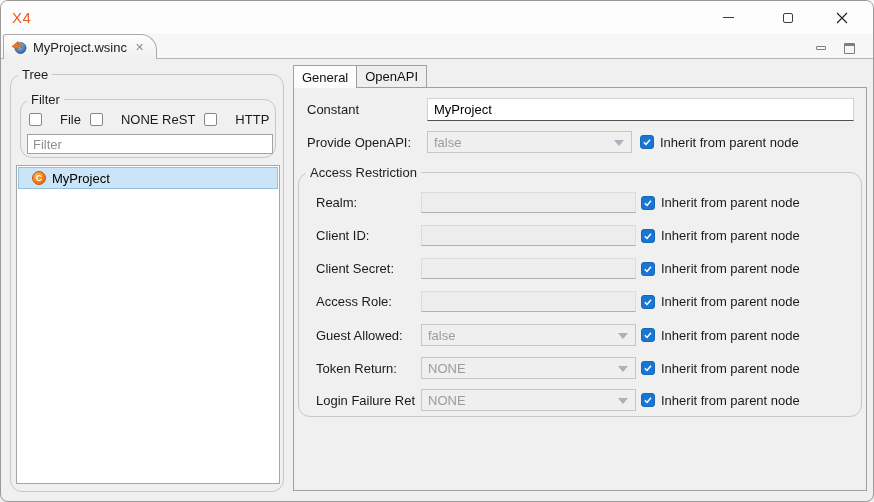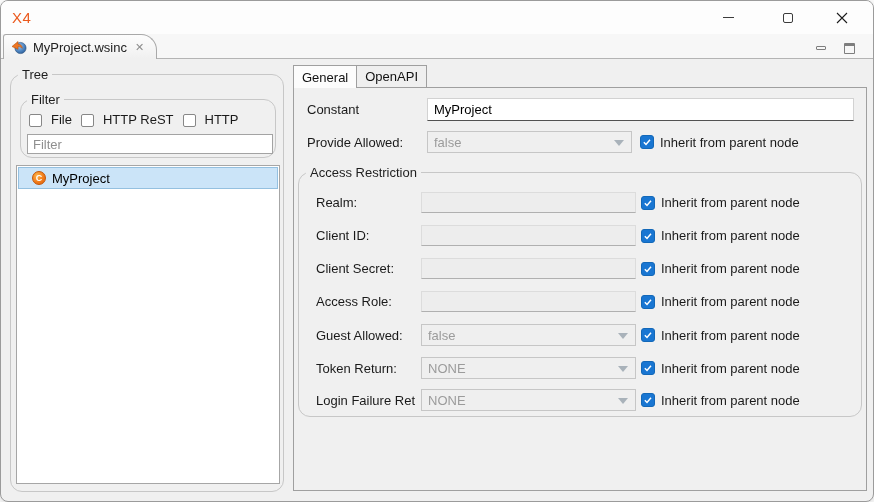--- a/index.html
+++ b/index.html
@@ -34,21 +34,21 @@
   #view-max .glyph{ width:11px; height:11px; border:1px solid #7e7e7e; border-top-width:3px; border-radius:1px; }
   
   .groupbox{ position:absolute; border:1px solid #c7c7c7; border-radius:12px; }
   .legend{ position:absolute; top:-8px; background:#f0f0f0; padding:0 4px; font-size:13px; color:#1e1e1e; line-height:15px; white-space:nowrap; }
   
   #tree-group{ left:9px; top:73px; width:274px; height:418px; }
   #tree-group>.legend{ left:7px; }
   #filter-group{ left:9px; top:24px; width:256px; height:59px; }
   #filter-group>.legend{ left:6px; }
   #filter-checks{ position:absolute; left:8px; top:12px; display:flex; align-items:center; column-gap:9px; }
-  .chk-pair{ display:flex; align-items:flex-end; gap:9px; }
+  .chk-pair{ display:flex; align-items:center; gap:18px; }
   .chk{ width:13px; height:13px; border:1px solid #878787; border-radius:2px; background:#fff; display:inline-flex; align-items:center; justify-content:center; flex:none; }
   .chk.checked{ width:14px; height:14px; background:#1976d2; border-color:#1368b8; border-radius:3px; }
   .chk-label{ font-size:13px; color:#1a1a1a; white-space:nowrap; }
   #filter-input{ position:absolute; left:6px; top:34px; width:246px; height:20px; border:1px solid #a3a3a3; background:#fff; font-size:13px; padding:0 5px; font-family:"Liberation Sans",sans-serif; }
   #filter-input::placeholder{ color:#8f8f8f; }
   #tree-list{ position:absolute; left:5px; top:90px; width:264px; height:319px; background:#fff; border:1px solid #a6a6a6; }
   .tree-row{ position:absolute; left:1px; top:1px; width:260px; height:22px; display:flex; align-items:center; }
   .tree-row.selected{ background:#cbe4f8; border:1px solid #94c0e0; }
   .tree-icon{ width:14px; height:14px; margin-left:13px; border-radius:50%;
     background:radial-gradient(circle at 35% 30%, #ffb347, #f07818 60%, #d95f10);
@@ -127,21 +127,21 @@
 
     <div class="groupbox" id="filter-group">
       <span class="legend">Filter</span>
       <div id="filter-checks">
         <span class="chk-pair">
           <span class="chk"></span>
           <span class="chk-label">File</span>
         </span>
         <span class="chk-pair">
           <span class="chk"></span>
-          <span class="chk-label">HTTP ReST</span>
+          <span class="chk-label">NONE ReST</span>
         </span>
         <span class="chk-pair">
           <span class="chk"></span>
           <span class="chk-label">HTTP</span>
         </span>
       </div>
       <input id="filter-input" placeholder="Filter" style="">
     </div>
 
     <div id="tree-list">
@@ -158,21 +158,21 @@
   </div>
 
   <div id="dpane">
 
     <div class="prow" style="top:10px;">
       <span class="plabel">Constant</span>
       <input class="text-enabled" value="MyProject" style="">
     </div>
 
     <div class="prow" style="top:43px;">
-      <span class="plabel">Provide Allowed:</span>
+      <span class="plabel">Provide OpenAPI:</span>
       <span class="dropdown w-outer">
         <span class="dd-value">false</span>
         <span class="dd-arrow"></span>
       </span>
       <span class="spacer8"></span>
       <span class="chk checked">
         <svg class="checkmark" width="10" height="10" viewBox="0 0 12 12">
             <path d="M2.2 6.4 L4.8 9 L9.6 3.4" stroke="#fff" stroke-width="1.8" fill="none"></path>
           </svg>
       </span>

